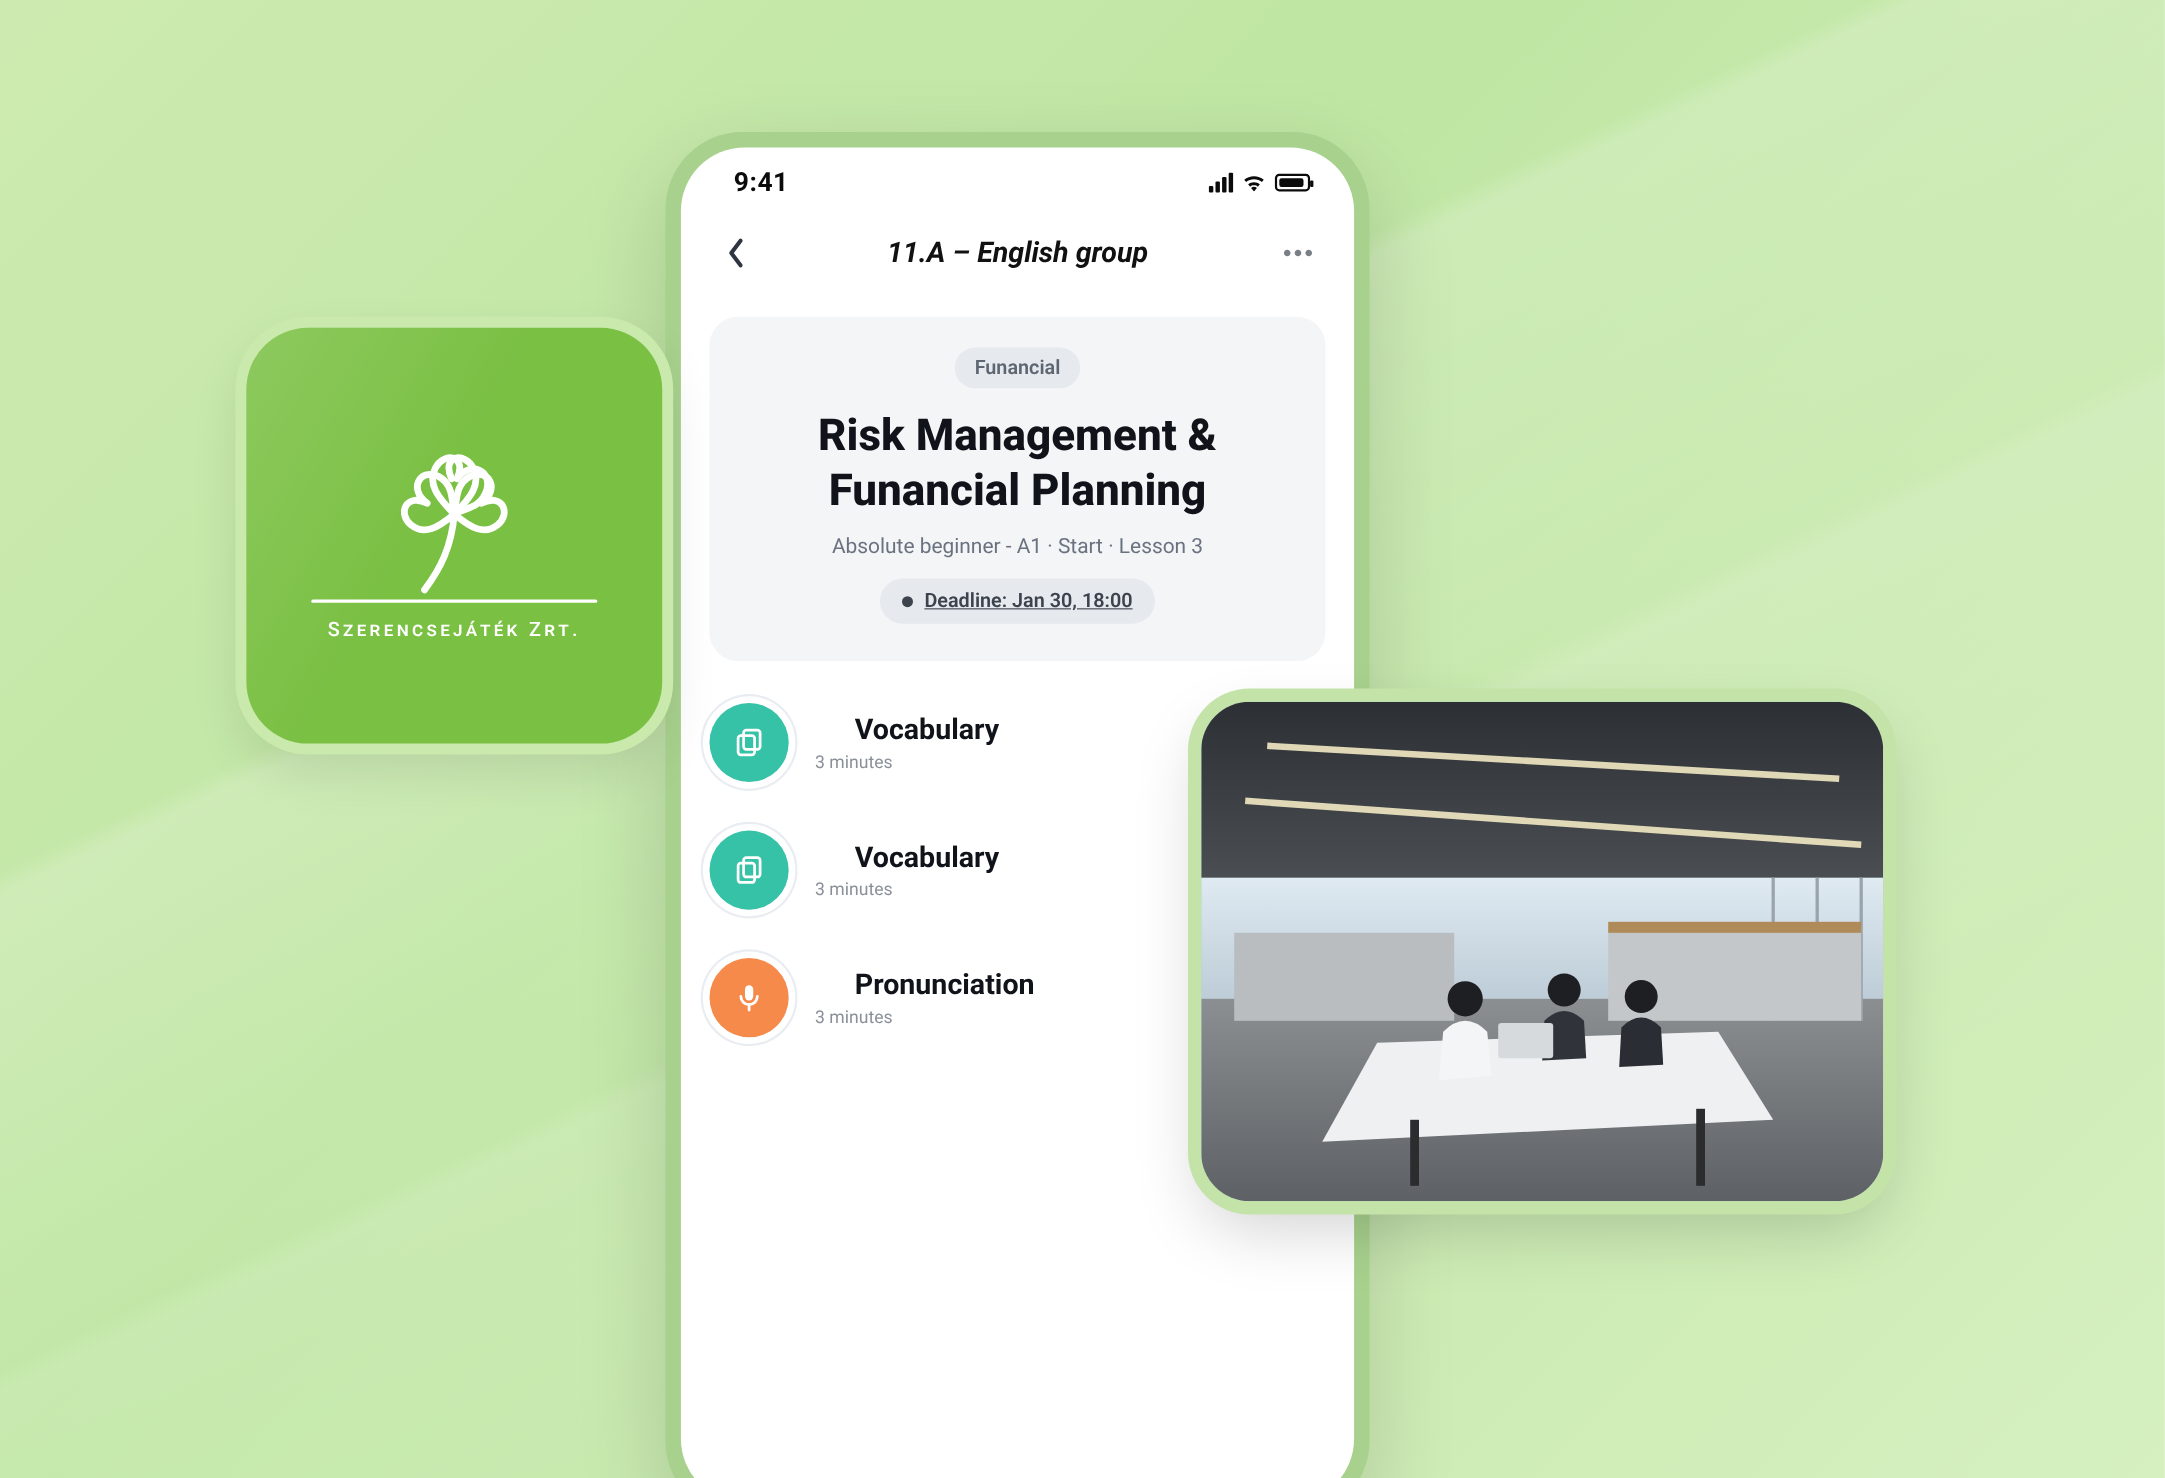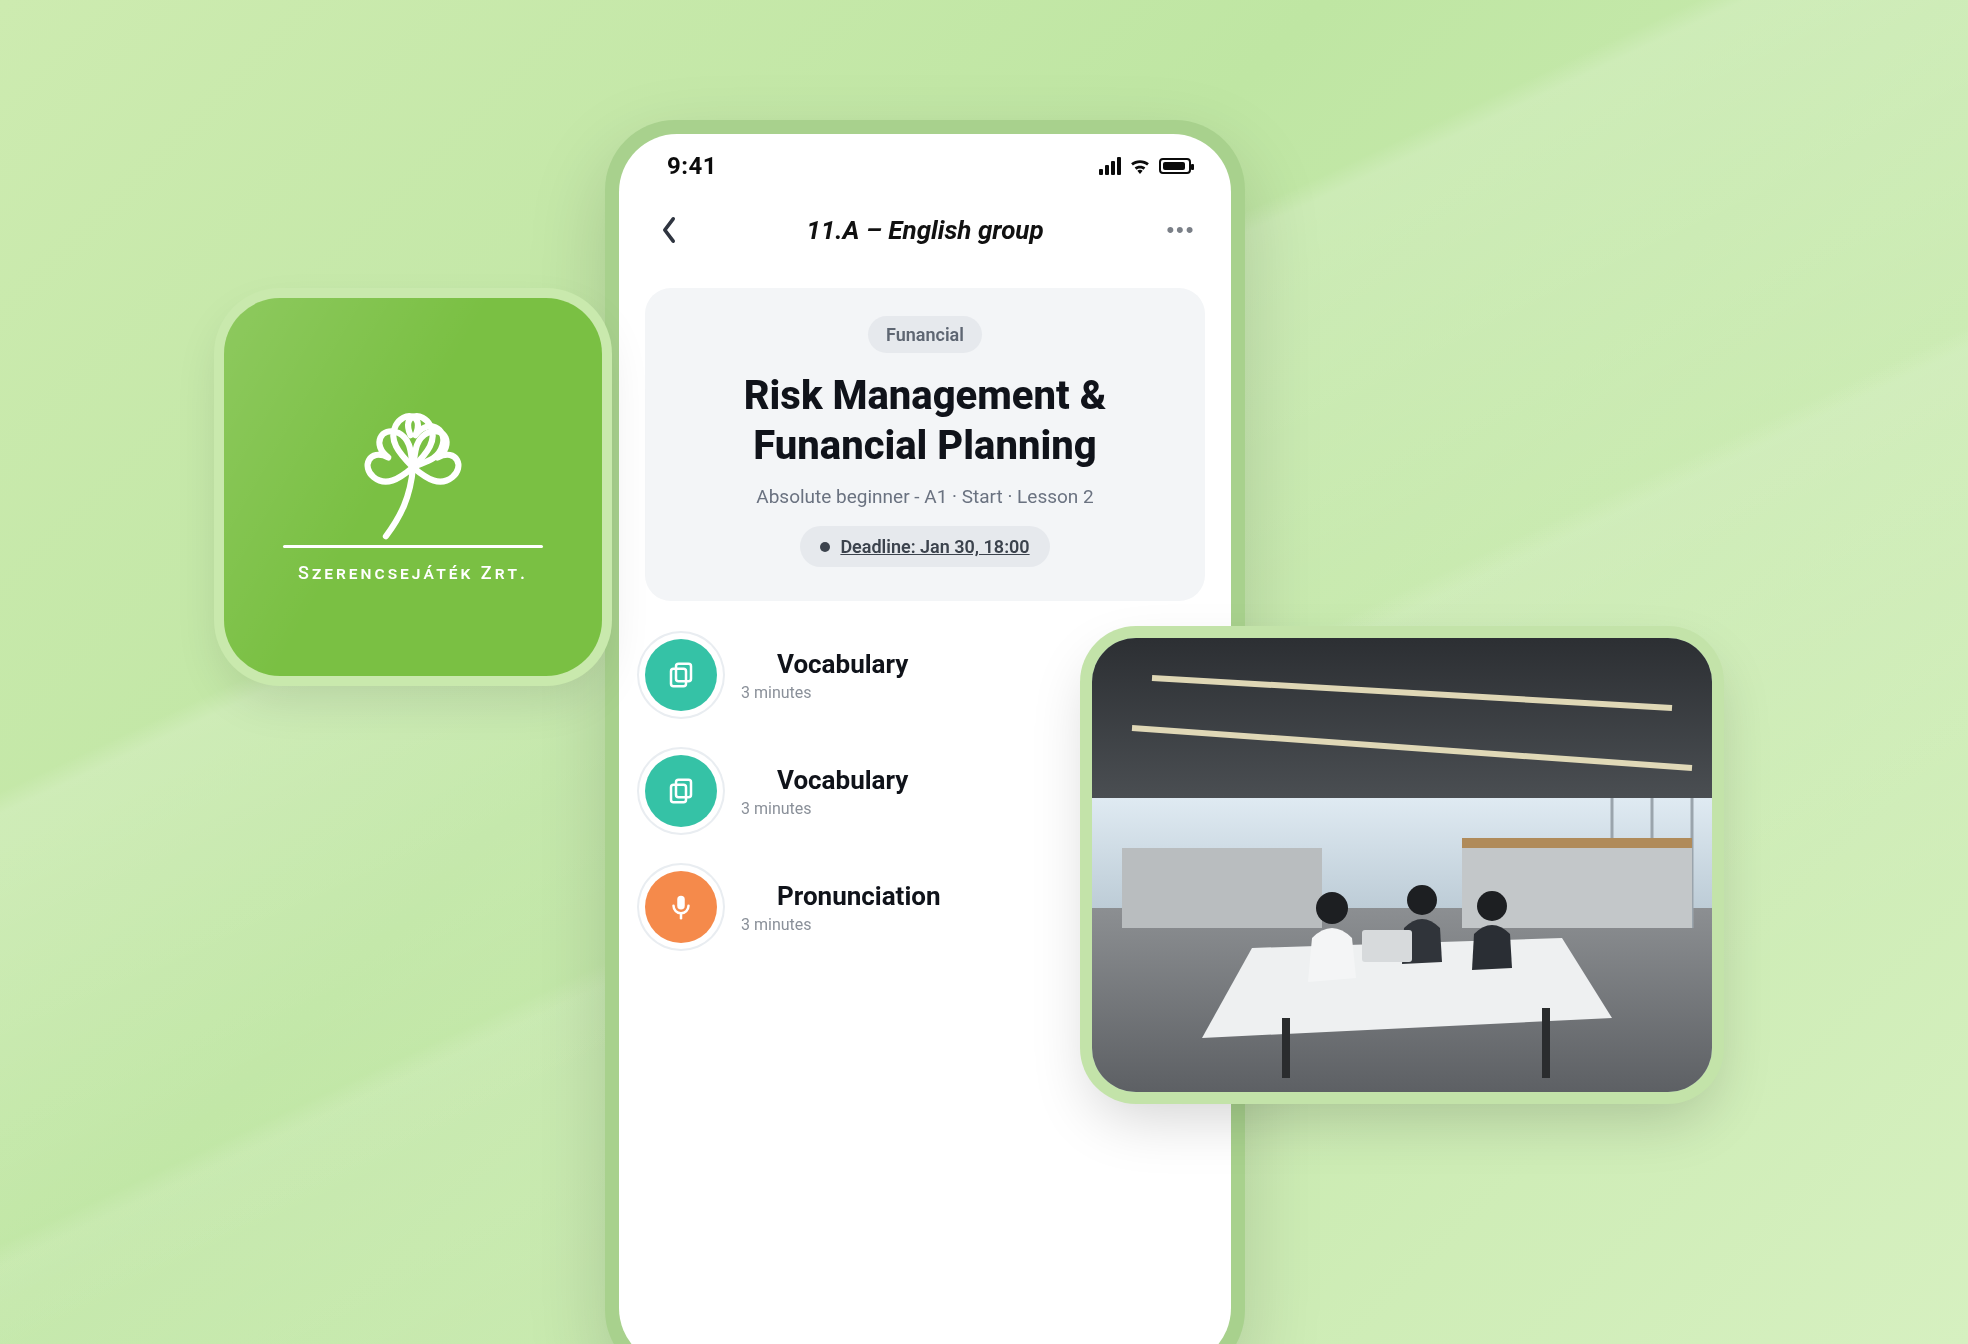--- a/index.html
+++ b/index.html
@@ -247,21 +247,21 @@
           </svg>
       </button>
       <div class="nav-title">11.A –  English group</div>
       <button class="more-btn" aria-label="More">•••</button>
     </div>
 
 
     <div class="card">
       <span class="tag-pill">Funancial</span>
       <h2>Risk Management &amp; Funancial Planning</h2>
-      <div class="sub">Absolute beginner - A1 · Start  · Lesson 2</div>
+      <div class="sub">Absolute beginner - A1 · Start  · Lesson 3</div>
       <div class="deadline">
         <span>Deadline: Jan 30, 18:00</span>
       </div>
     </div>
 
     <div class="tasks">
       <div class="task">
         <div class="ticon teal">
           <svg viewBox="0 0 24 24">
               <rect x="8" y="3" width="12" height="14" rx="2" fill="none" stroke="#fff" stroke-width="2"></rect>

